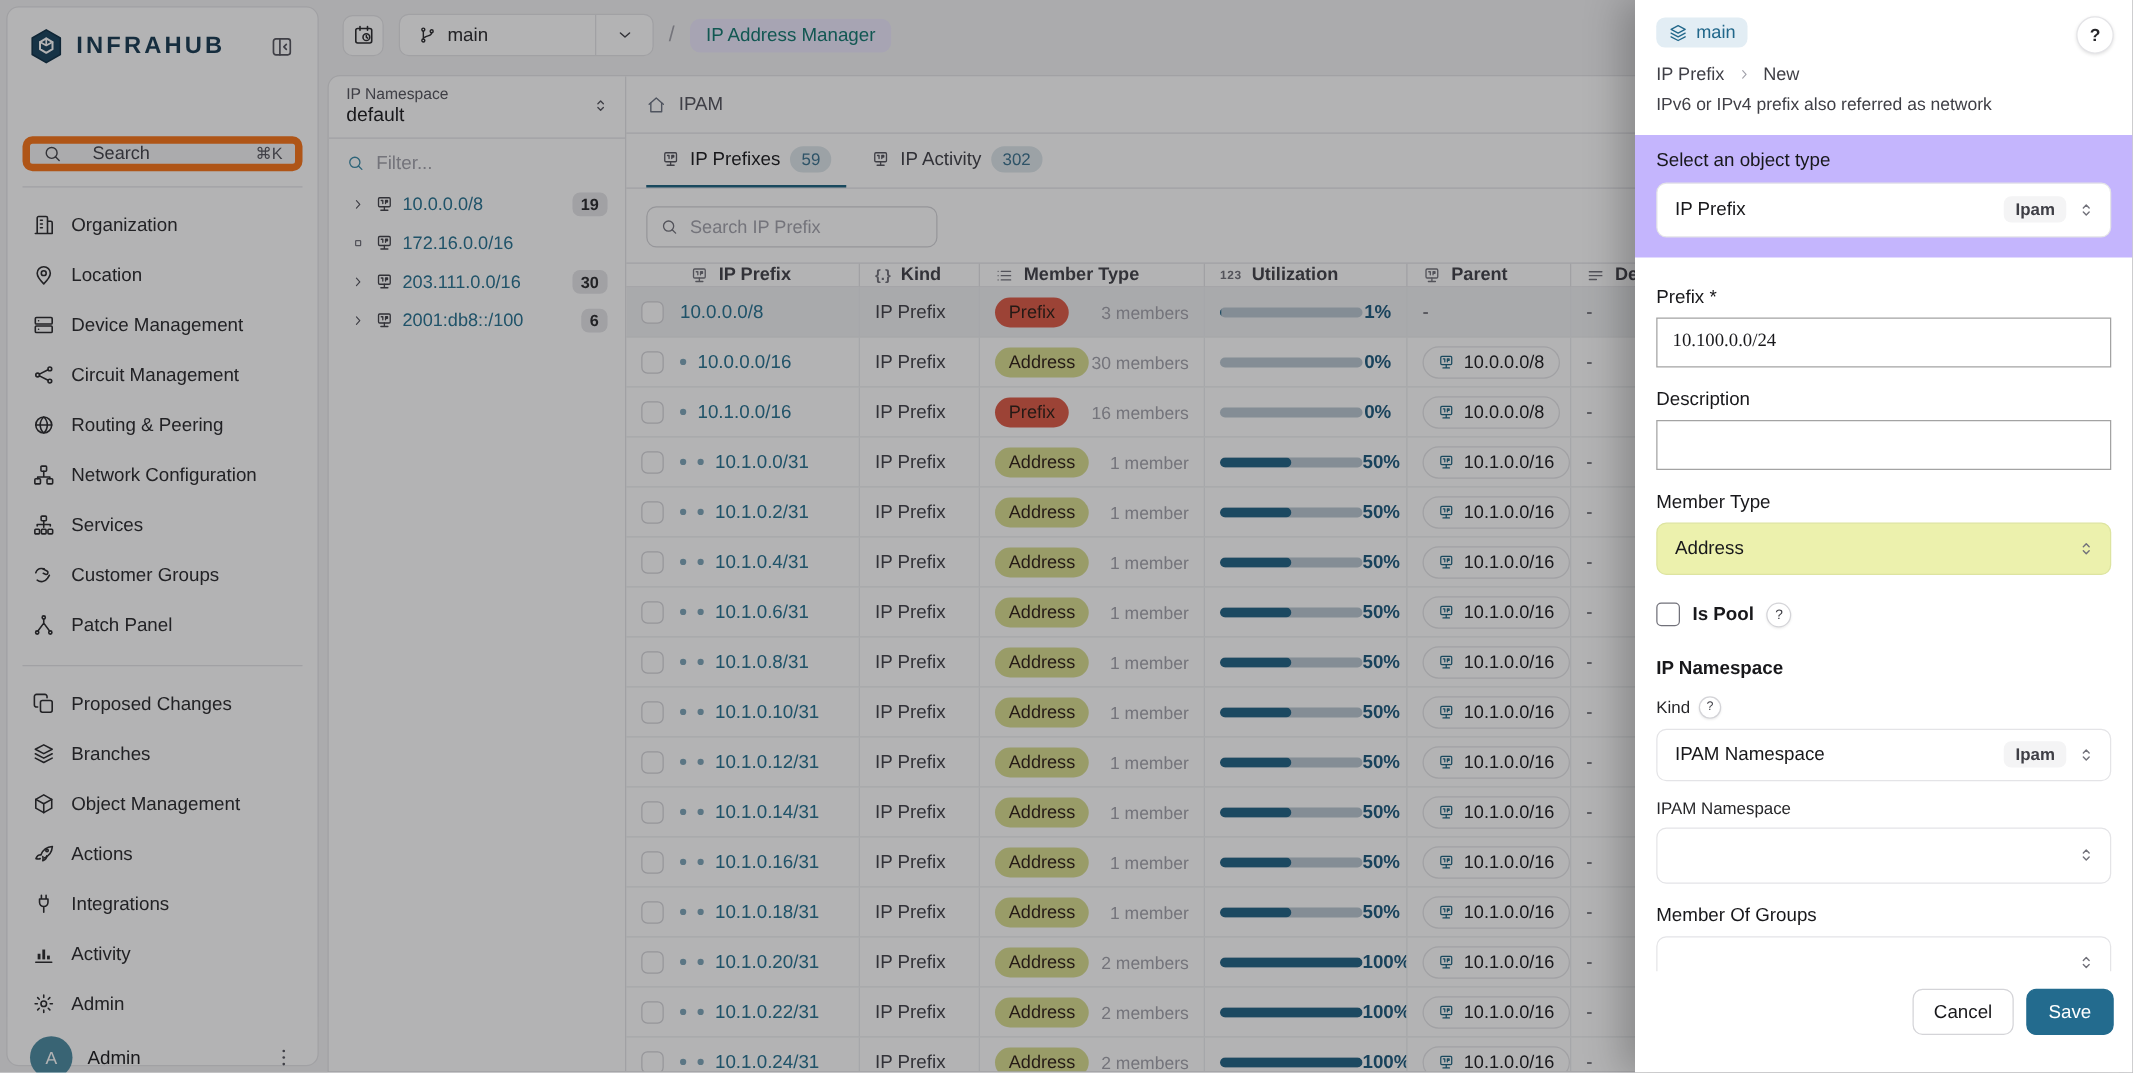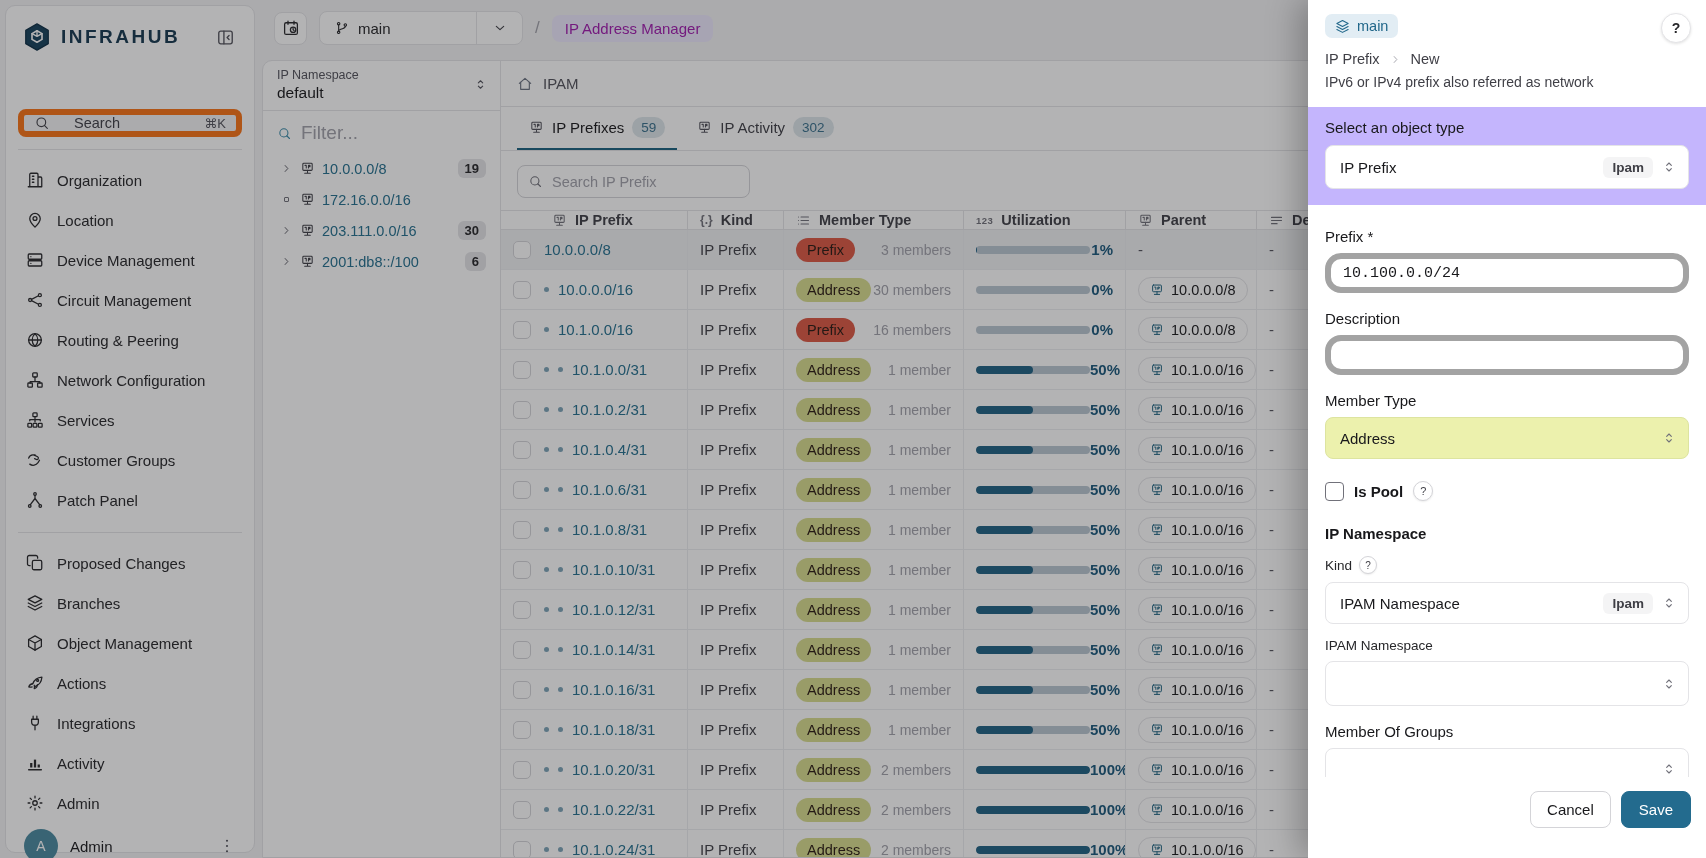--- a/index.html
+++ b/index.html
@@ -24,31 +24,31 @@
   .user-name { font-size:15px; color:#18181b; flex:1; }
   .kebab { color:#52525b; }
 
   
   .topbar { position:absolute; left:262px; top:0; height:56px; width:1040px; display:flex; align-items:center; gap:12px; padding-left:12px; }
   .icon-btn { width:33px; height:33px; background:#fff; border:1px solid #e4e4e7; border-radius:8px; color:#27272a; display:flex; align-items:center; justify-content:center; }
   .branch-ctl { display:flex; align-items:stretch; height:34px; background:#fff; border:1px solid #e4e4e7; border-radius:8px; overflow:hidden; }
   .branch-main { display:flex; align-items:center; gap:8px; padding:0 14px; width:156px; font-size:15px; color:#27272a; }
   .branch-caret { width:46px; display:flex; align-items:center; justify-content:center; border-left:1px solid #e4e4e7; color:#3f3f46; }
   .crumb-sep { color:#a1a1aa; font-size:17px; }
-  .crumb-badge { background:#ede9fe; color:#a21caf; font-size:15px; padding:5px 13px; border-radius:8px; }
+  .crumb-badge { background:#ede9fe; color:#0f766e; font-size:15px; padding:5px 13px; border-radius:8px; }
 
   
   .workspace { position:absolute; left:262px; top:60px; width:1433px; height:798px; background:#fff; border:1px solid #e4e4e7; border-radius:10px 10px 0 0; display:flex; overflow:hidden; }
   .tree-col { width:238px; flex:none; border-right:1px solid #e4e4e7; display:flex; flex-direction:column; }
   .ns-box { padding:7px 14px 8px; border-bottom:1px solid #e4e4e7; position:relative; }
   .ns-label { font-size:12.5px; color:#52525b; }
   .ns-value { font-size:15.5px; color:#18181b; margin-top:2px; }
   .ns-caret { position:absolute; right:12px; top:16px; color:#52525b; }
   .filter-row { display:flex; align-items:center; gap:9px; padding:11px 14px 9px; color:#a1a1aa; }
-  .filter-row input { border:none; outline:none; background:transparent; font-size:19px; width:150px; color:#27272a; font-family:inherit; }
+  .filter-row input { border:none; outline:none; background:transparent; font-size:15px; width:150px; color:#27272a; font-family:inherit; }
   .filter-row input::placeholder { color:#a1a1aa; }
   .tree-item { display:flex; align-items:center; height:31px; padding:0 14px 0 16px; gap:7px; cursor:pointer; }
   .tw { width:14px; display:flex; justify-content:center; color:#52525b; flex:none; }
   .sq-dot { width:5px; height:5px; border:1.4px solid #71717a; border-radius:1px; }
   .tree-item .pfx-ic { color:#3f3f46; flex:none; }
   .tree-label { font-size:14.5px; color:#24708f; font-weight:500; flex:1; white-space:nowrap; }
   .tree-count { background:#e4e4e7; border-radius:6px; font-size:13px; font-weight:600; color:#27272a; padding:2px 7px; }
 
   .main-col { flex:1; display:flex; flex-direction:column; min-width:0; }
   .ipam-header { height:46px; flex:none; border-bottom:1px solid #e4e4e7; display:flex; align-items:center; gap:10px; padding:0 16px; color:#6b7280; }
@@ -102,21 +102,21 @@
   .psub { font-size:14px; color:#3f3f46; margin-top:7px; padding-bottom:17px; }
   .gray-sec { background:#c4b5fd; padding:12px 17px 16px; }
   .gs-label { font-size:15px; color:#18181b; }
   .sel { display:flex; align-items:center; background:#fff; border:1px solid #e4e4e7; border-radius:8px; height:44px; padding:0 11px 0 14px; margin-top:9px; cursor:pointer; }
   .sel-text { font-size:15px; color:#18181b; flex:1; }
   .kbadge { background:#f4f4f5; border-radius:6px; font-size:13.5px; font-weight:600; color:#3f3f46; padding:3px 9px; margin-right:8px; }
   .sel .ud { color:#71717a; }
   .pform { padding:6px 17px 0; flex:1; overflow:hidden; }
   .f-label { font-size:15px; color:#18181b; margin-top:17px; }
   .f-label.sm { font-size:13.5px; color:#27272a; margin-top:14px; display:flex; align-items:center; gap:7px; }
-  .t-input { width:100%; height:40px; border:6px solid #a3a3a3; border-radius:16px; margin-top:8px; font-size:15px; color:#18181b; padding:0 12px; font-family:Liberation Mono, monospace; outline:none; background:#fff; }
+  .t-input { width:100%; height:40px; border:1px solid #a3a3a3; border-radius:0; margin-top:8px; font-size:15px; color:#18181b; padding:0 12px; font-family:Liberation Serif, serif; outline:none; background:#fff; }
   .t-area { height:40px; }
   .sel.tight { margin-top:8px; height:42px; }
   .sel.yellow { background:#ecf1ad; border-color:#dde4a0; }
   .sel.empty .sel-text { color:transparent; }
   .chk-row { display:flex; align-items:center; gap:10px; margin-top:22px; }
   .chk { width:19px; height:19px; border:1.5px solid #71717a; border-radius:4px; background:#fff; cursor:pointer; }
   .chk-label { font-size:15px; font-weight:600; color:#18181b; }
   .qmark { width:20px; height:20px; border-radius:50%; border:1px solid #d4d4d8; box-shadow:0 1px 2px rgba(0,0,0,.08); font-size:11px; color:#3f3f46; display:flex; align-items:center; justify-content:center; background:#fff; cursor:pointer; }
   .qmark.s { width:18px; height:18px; font-size:10px; }
   .sec-head { font-size:15px; font-weight:700; color:#18181b; margin-top:24px; }

